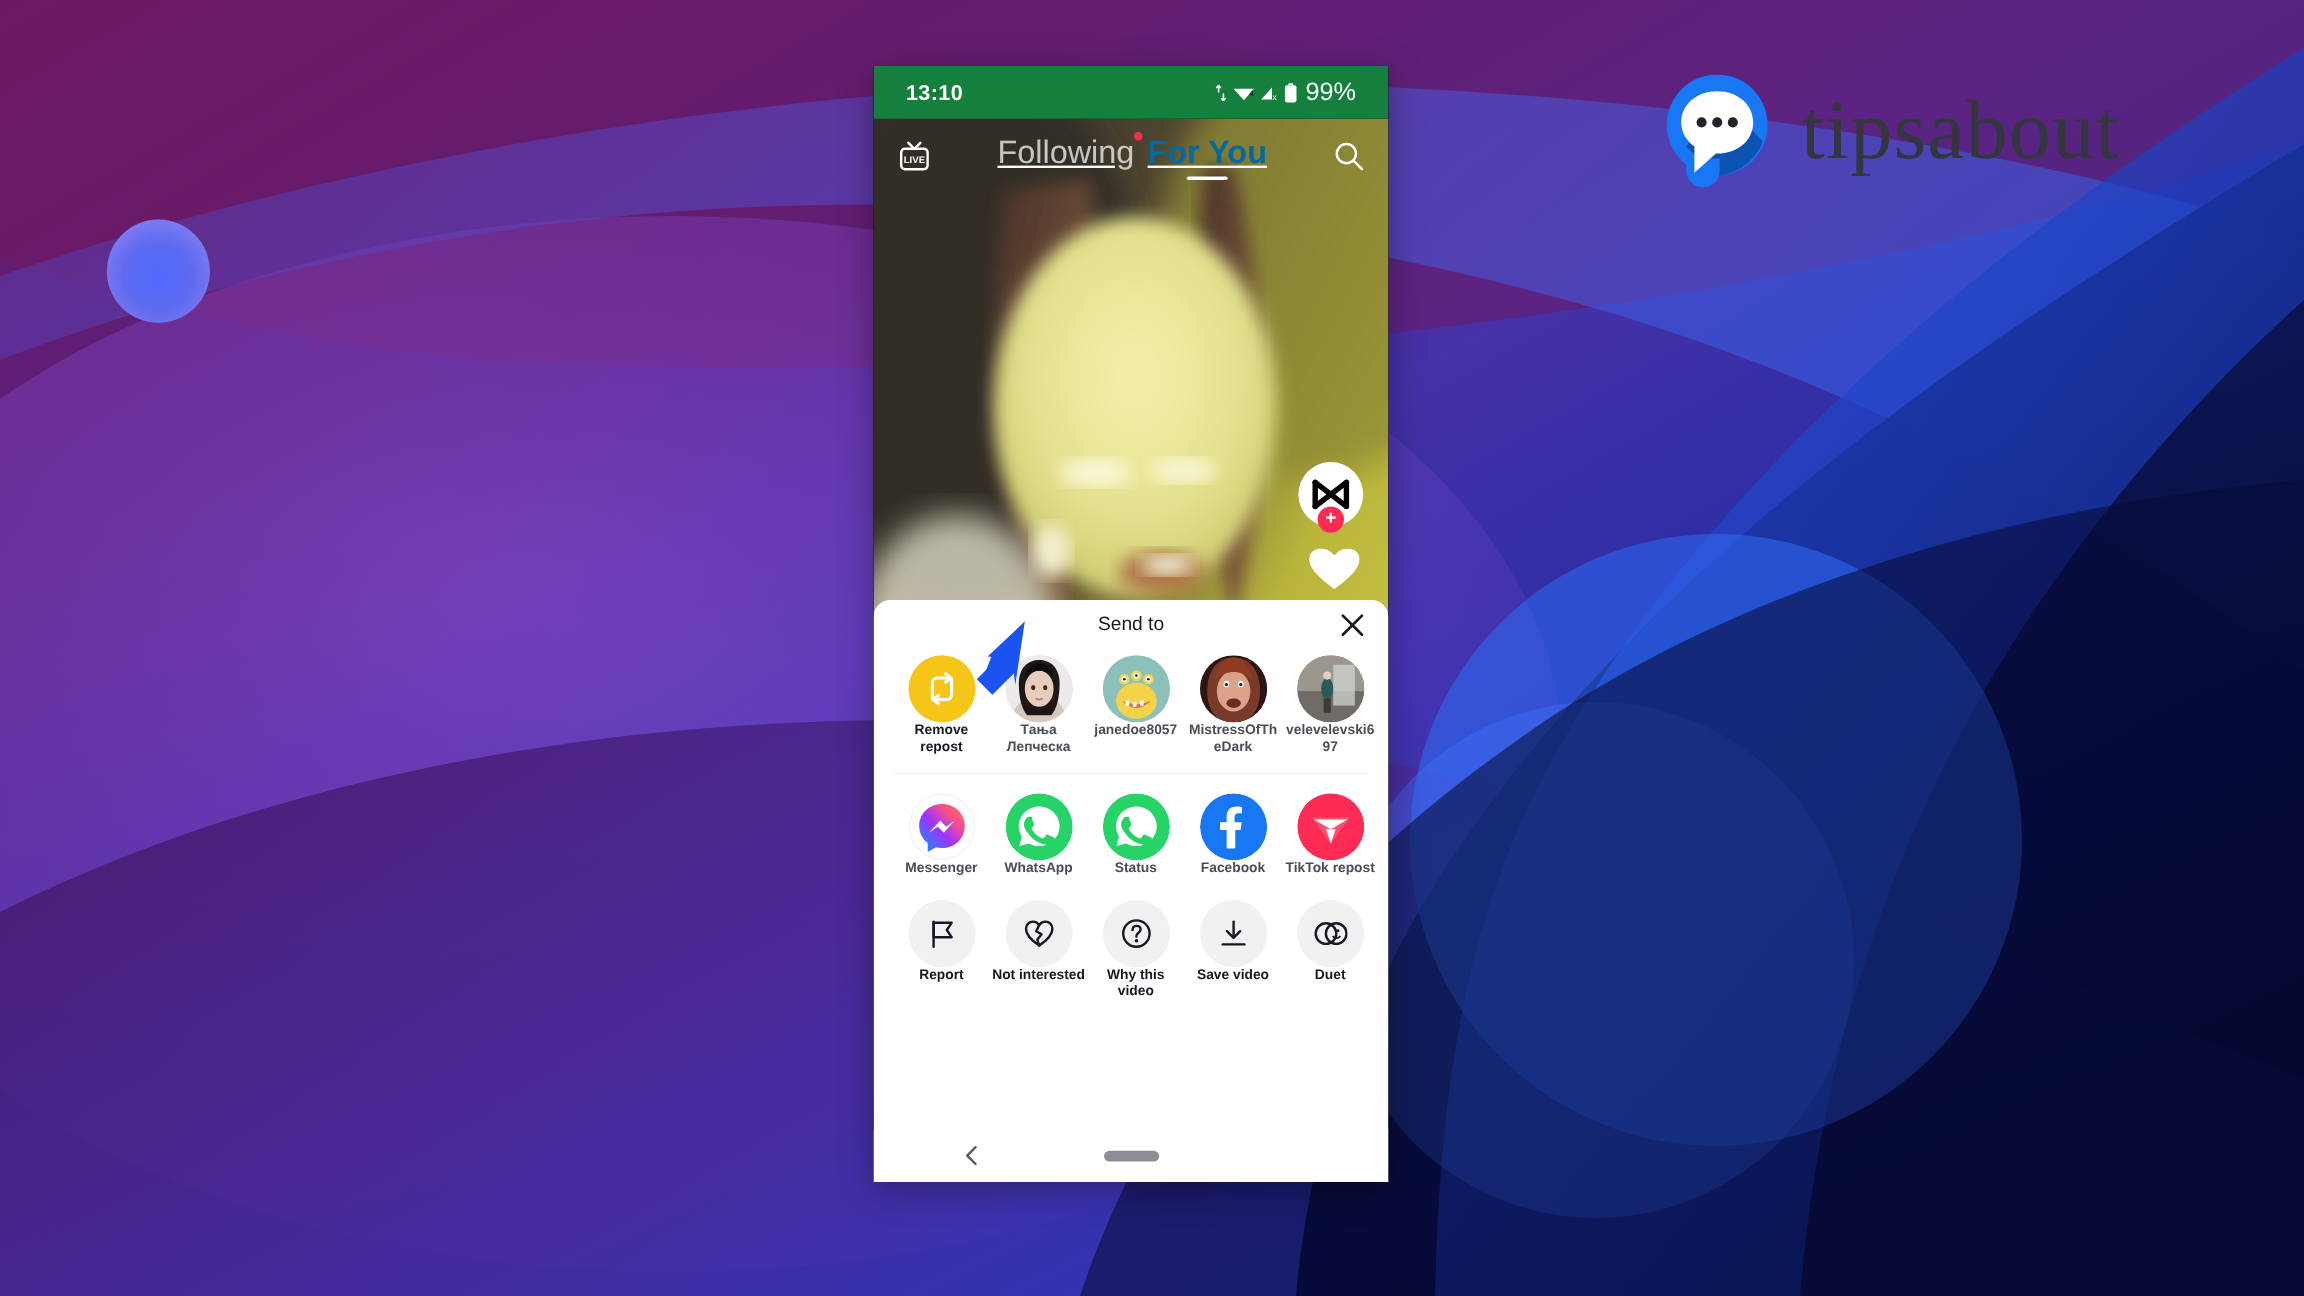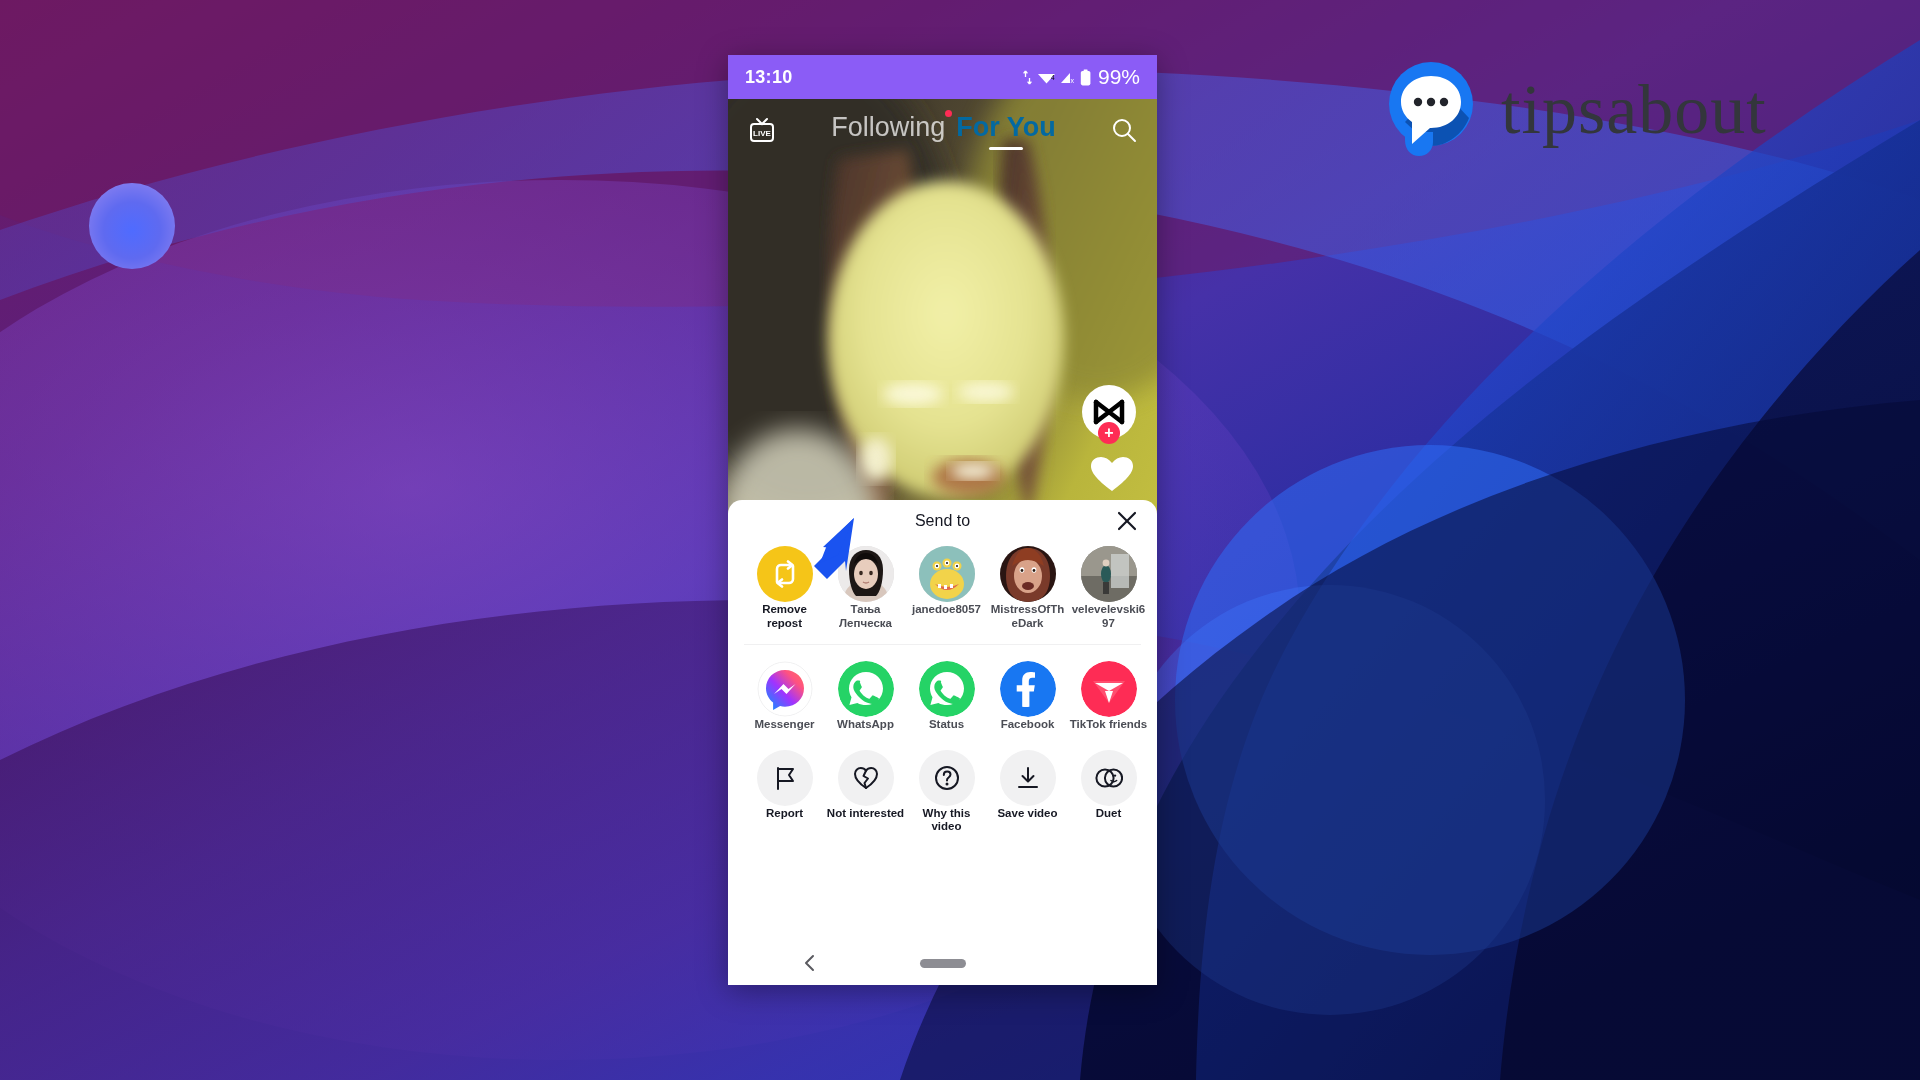--- a/index.html
+++ b/index.html
@@ -29,40 +29,41 @@
   
   #phone {
     position:absolute; left:728px; top:55px;
     width:429px; height:930px;
     background:#000; overflow:hidden;
     box-shadow:0 6px 28px rgba(0,0,0,.35);
   }
 
   
   .statusbar {
-    height:44px; background:#8b5cf6; color:#fff;
+    height:44px; background:#15803d; color:#fff;
     display:flex; align-items:center; justify-content:space-between;
-    padding:0 17px; position:relative; z-index:6;
+    padding:0 27px; position:relative; z-index:6;
   }
   .statusbar .clock { font-size:18px; font-weight:bold; letter-spacing:.3px; }
   .statusbar .icons { display:flex; align-items:center; gap:4px; }
   .statusbar .icons .pct { font-size:21px; font-weight:normal; margin-left:3px; }
 
   
   .video {
     position:absolute; left:0; top:44px; width:429px; height:886px;
     overflow:hidden;
   }
   .video .frame { position:absolute; inset:0; }
 
   
   .topnav {
     position:absolute; left:0; top:0; width:429px; height:62px;
     display:flex; align-items:center; padding:0 19px; z-index:5;
     color:#fff;
+    text-decoration:underline;
   }
   .live-icon { width:30px; height:30px; flex:0 0 auto; }
   .topnav .center {
     flex:1; display:flex; align-items:flex-start; justify-content:center;
     gap:11px; position:relative; padding-top:2px;
   }
   .tab {
     font-size:27px; color:rgba(255,255,255,.72); position:relative;
     padding-bottom:7px; white-space:nowrap;
   }
@@ -484,21 +485,21 @@
 
       <div class="cell">
         <div class="av">
           <svg viewBox="0 0 56 56" width="56" height="56">
             <circle cx="28" cy="28" r="28" fill="#fe2c55"></circle>
             <path d="M12 20 L44 20 L28 42 Z" fill="#ff6b85" opacity=".55"></path>
             <path d="M14 22 L42 22 L28 30 Z" fill="#fff"></path>
             <path d="M24 30 L32 30 L28 42 Z" fill="#fff"></path>
           </svg>
         </div>
-        <div class="cap">TikTok friends</div>
+        <div class="cap">TikTok repost</div>
       </div>
     </div>
 
     <div class="row actions">
 
       <div class="cell">
         <div class="av">
           <svg width="26" height="26" viewBox="0 0 26 26">
             <path d="M6 3 L6 24" stroke="#161823" stroke-width="2" stroke-linecap="round" fill="none"></path>
             <path d="M6 4 L21 4 L17 10 L21 16 L6 16 Z" stroke="#161823" stroke-width="2" fill="none" stroke-linejoin="round"></path>

